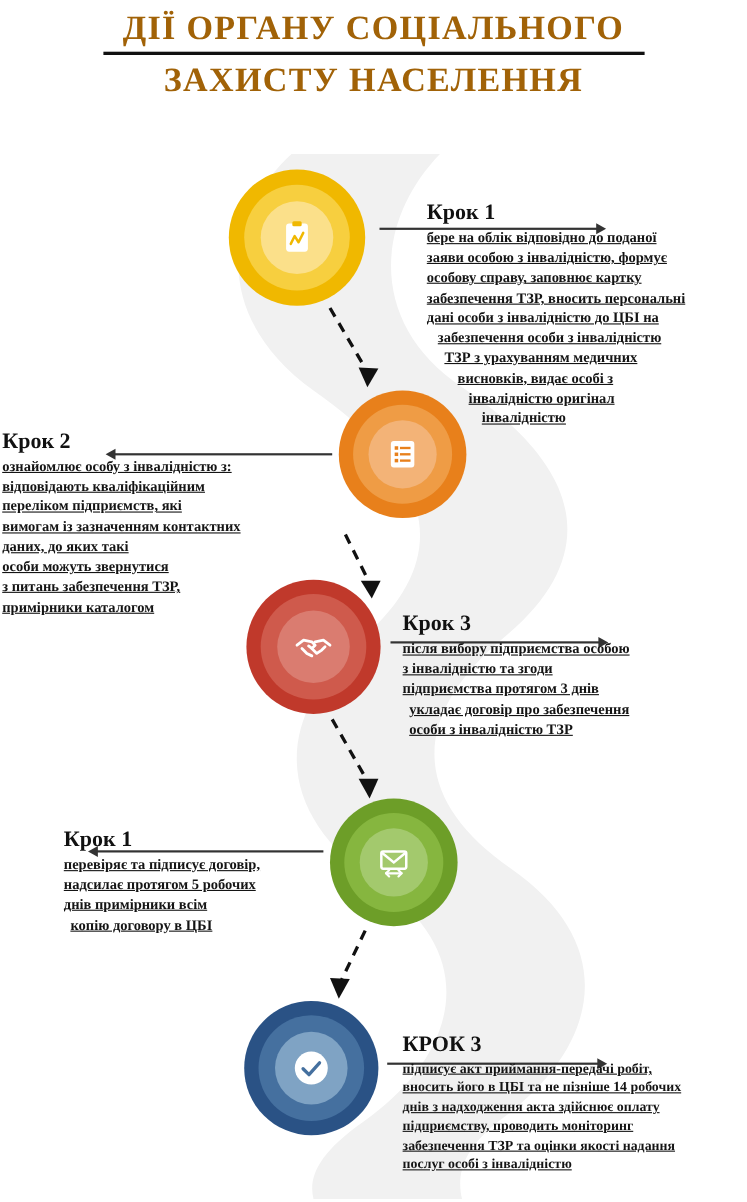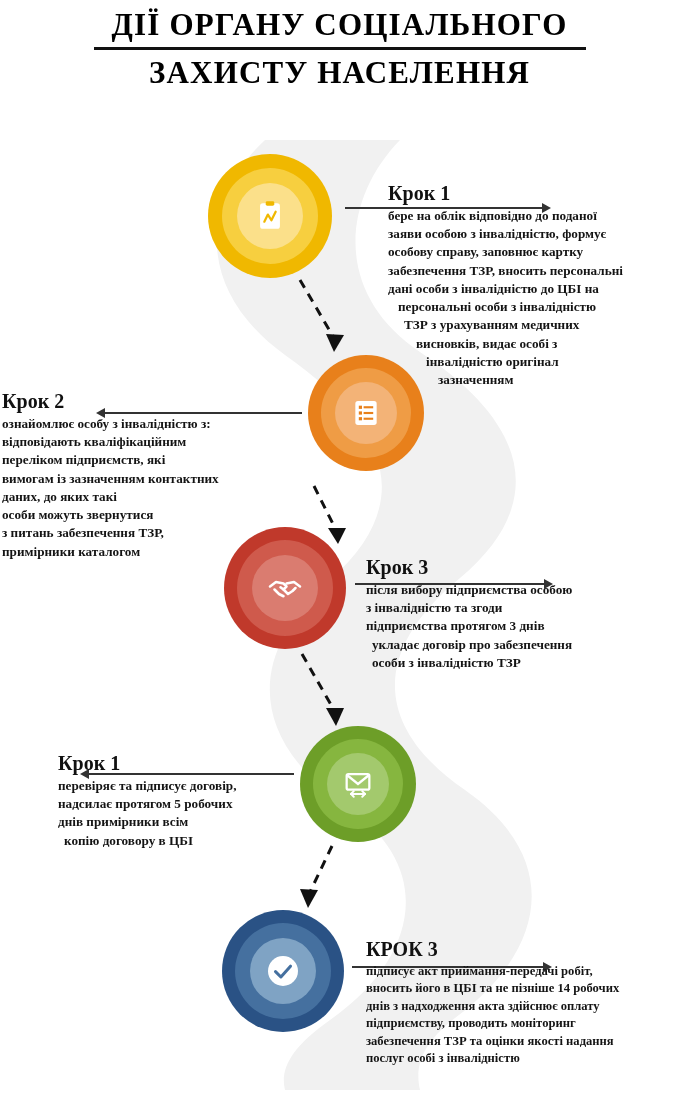--- a/index.html
+++ b/index.html
@@ -21,21 +21,21 @@
     position: absolute;
     top: 6px; left: 0; width: 679px;
     text-align: center;
   }
   .title-line {
     font-family: "Liberation Serif", serif;
     font-weight: bold;
     font-size: 31px;
     letter-spacing: 1.2px;
     line-height: 1.22;
-    color: #000000;
+    color: #a16207;
     display: block;
   }
   .title-rule {
     width: 492px;
     height: 3px;
     background: #111111;
     margin: 3px auto 4px auto;
   }
   .title-line.second { font-size: 31px; font-family: Liberation Serif, serif; }
 
@@ -79,20 +79,21 @@
     color: #111111;
     margin-bottom: 2px;
     white-space: nowrap;
   }
   .step-body {
     font-family: "Liberation Serif", serif;
     font-weight: bold;
     font-size: 13.2px;
     line-height: 1.38;
     color: #141414;
+    text-decoration: underline;
   }
   .step-body div { white-space: nowrap; }
   .step {
     position: absolute;
     z-index: 4;
   }
   .step.right { text-align: left; }
   .step.left { text-align: left; }
 
   
@@ -162,25 +163,25 @@
 </div>
 <div class="arrow to-right" style="left:345px;top:207px;width:198px;"></div>
 <div class="step right" style="left:388px;top:182px;width:290px;">
   <div class="step-label">Крок 1</div>
   <div class="step-body">
     <div>бере на облік відповідно до поданої</div>
     <div>заяви особою з інвалідністю, формує</div>
     <div>особову справу, заповнює картку</div>
     <div>забезпечення ТЗР, вносить персональні</div>
     <div>дані особи з інвалідністю до ЦБІ на</div>
-    <div style="padding-left:10px">персональні особи з інвалідністю</div>
+    <div style="padding-left:10px">забезпечення особи з інвалідністю</div>
     <div style="padding-left:16px">ТЗР з урахуванням медичних</div>
     <div style="padding-left:28px">висновків, видає особі з</div>
     <div style="padding-left:38px">інвалідністю оригінал</div>
-    <div style="padding-left:50px">зазначенням</div>
+    <div style="padding-left:50px">інвалідністю</div>
   </div>
 </div>
 
 <svg class="dashed" style="left:290px;top:272px;width:70px;height:90px;">
   <line x1="10" y1="8" x2="44" y2="66" stroke="#111" stroke-width="3" stroke-dasharray="9,7"></line>
   <polygon points="44,80 36,62 54,63" fill="#111"></polygon>
 </svg>
 
 <div class="node" style="width:116px;height:116px;left:308px;top:355px;background:#e8801b;">
   <div class="ring2" style="width:90px;height:90px;background:#ef9c45;">

